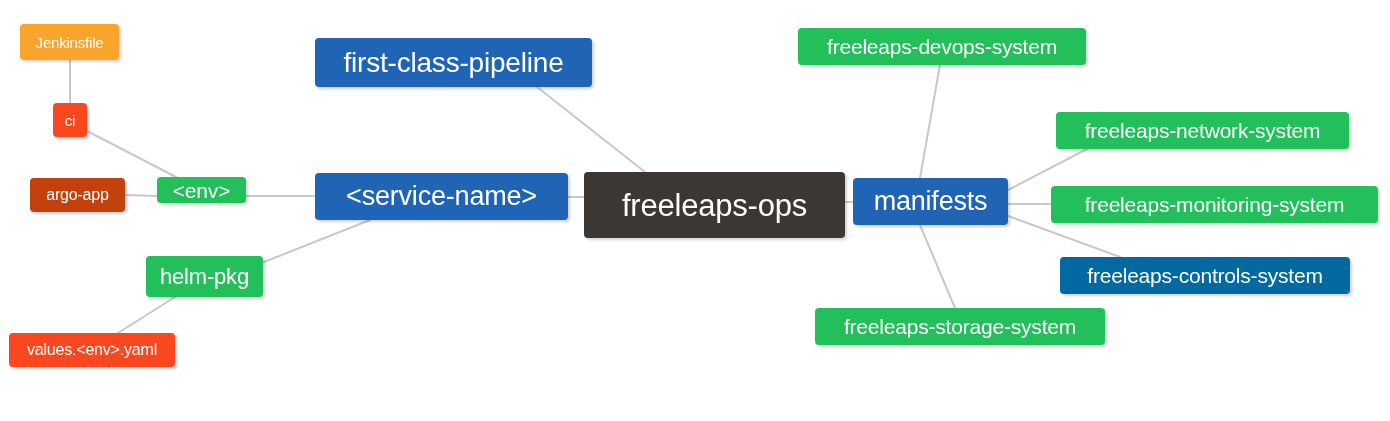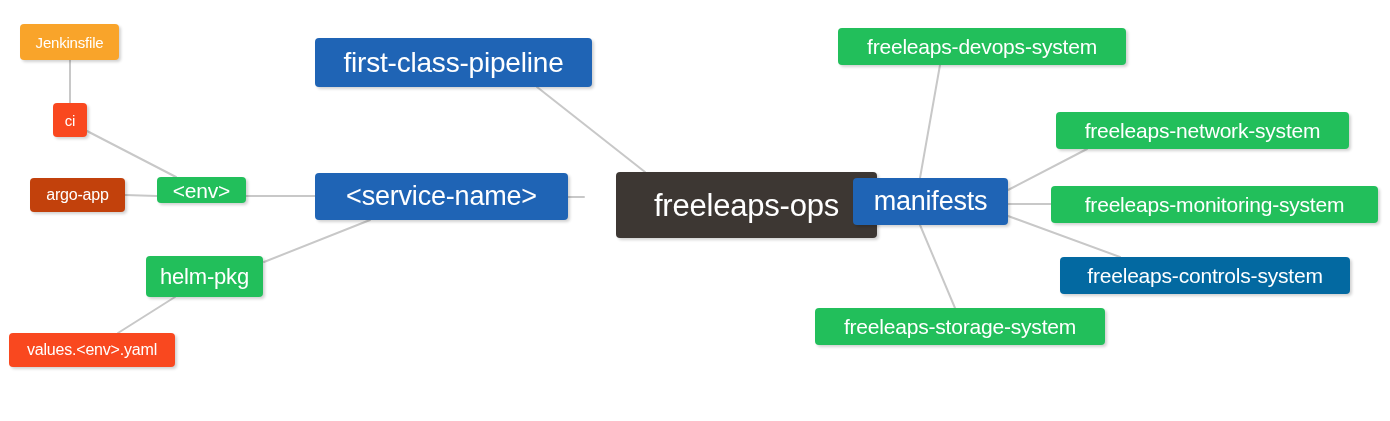--- a/index.html
+++ b/index.html
@@ -85,27 +85,27 @@
       </div>
       <div class="node" style="left: 9px; top: 333px; width: 166px; height: 34px; background: rgb(249, 72, 31); font-size: 16px;">
         <span class="node-label">values.&lt;env&gt;.yaml</span>
       </div>
       <div class="node" style="left: 315px; top: 38px; width: 277px; height: 49px; background: rgb(31, 100, 181); font-size: 28px;">
         <span class="node-label">first-class-pipeline</span>
       </div>
       <div class="node" style="left: 315px; top: 173px; width: 253px; height: 47px; background: rgb(31, 100, 181); font-size: 27px;">
         <span class="node-label">&lt;service-name&gt;</span>
       </div>
-      <div class="node" style="left: 616px; top: 172px; width: 261px; height: 66px; background: rgb(61, 55, 51); font-size: 31px;">
+      <div class="node" style="left: 584px; top: 172px; width: 261px; height: 66px; background: rgb(61, 55, 51); font-size: 31px;">
         <span class="node-label">freeleaps-ops</span>
       </div>
       <div class="node" style="left: 853px; top: 178px; width: 155px; height: 47px; background: rgb(31, 100, 181); font-size: 27px;">
         <span class="node-label">manifests</span>
       </div>
-      <div class="node" style="left: 798px; top: 28px; width: 288px; height: 37px; background: rgb(34, 191, 91); font-size: 21px; margin-left: 40px;">
+      <div class="node" style="left: 798px; top: 28px; width: 288px; height: 37px; background: rgb(34, 191, 91); font-size: 21px;">
         <span class="node-label">freeleaps-devops-system</span>
       </div>
       <div class="node" style="left: 1056px; top: 112px; width: 293px; height: 37px; background: rgb(34, 191, 91); font-size: 21px;">
         <span class="node-label">freeleaps-network-system</span>
       </div>
       <div class="node" style="left: 1051px; top: 186px; width: 327px; height: 37px; background: rgb(34, 191, 91); font-size: 21px;">
         <span class="node-label">freeleaps-monitoring-system</span>
       </div>
       <div class="node" style="left: 1060px; top: 257px; width: 290px; height: 37px; background: #0369a1; font-size: 21px;">
         <span class="node-label">freeleaps-controls-system</span>

